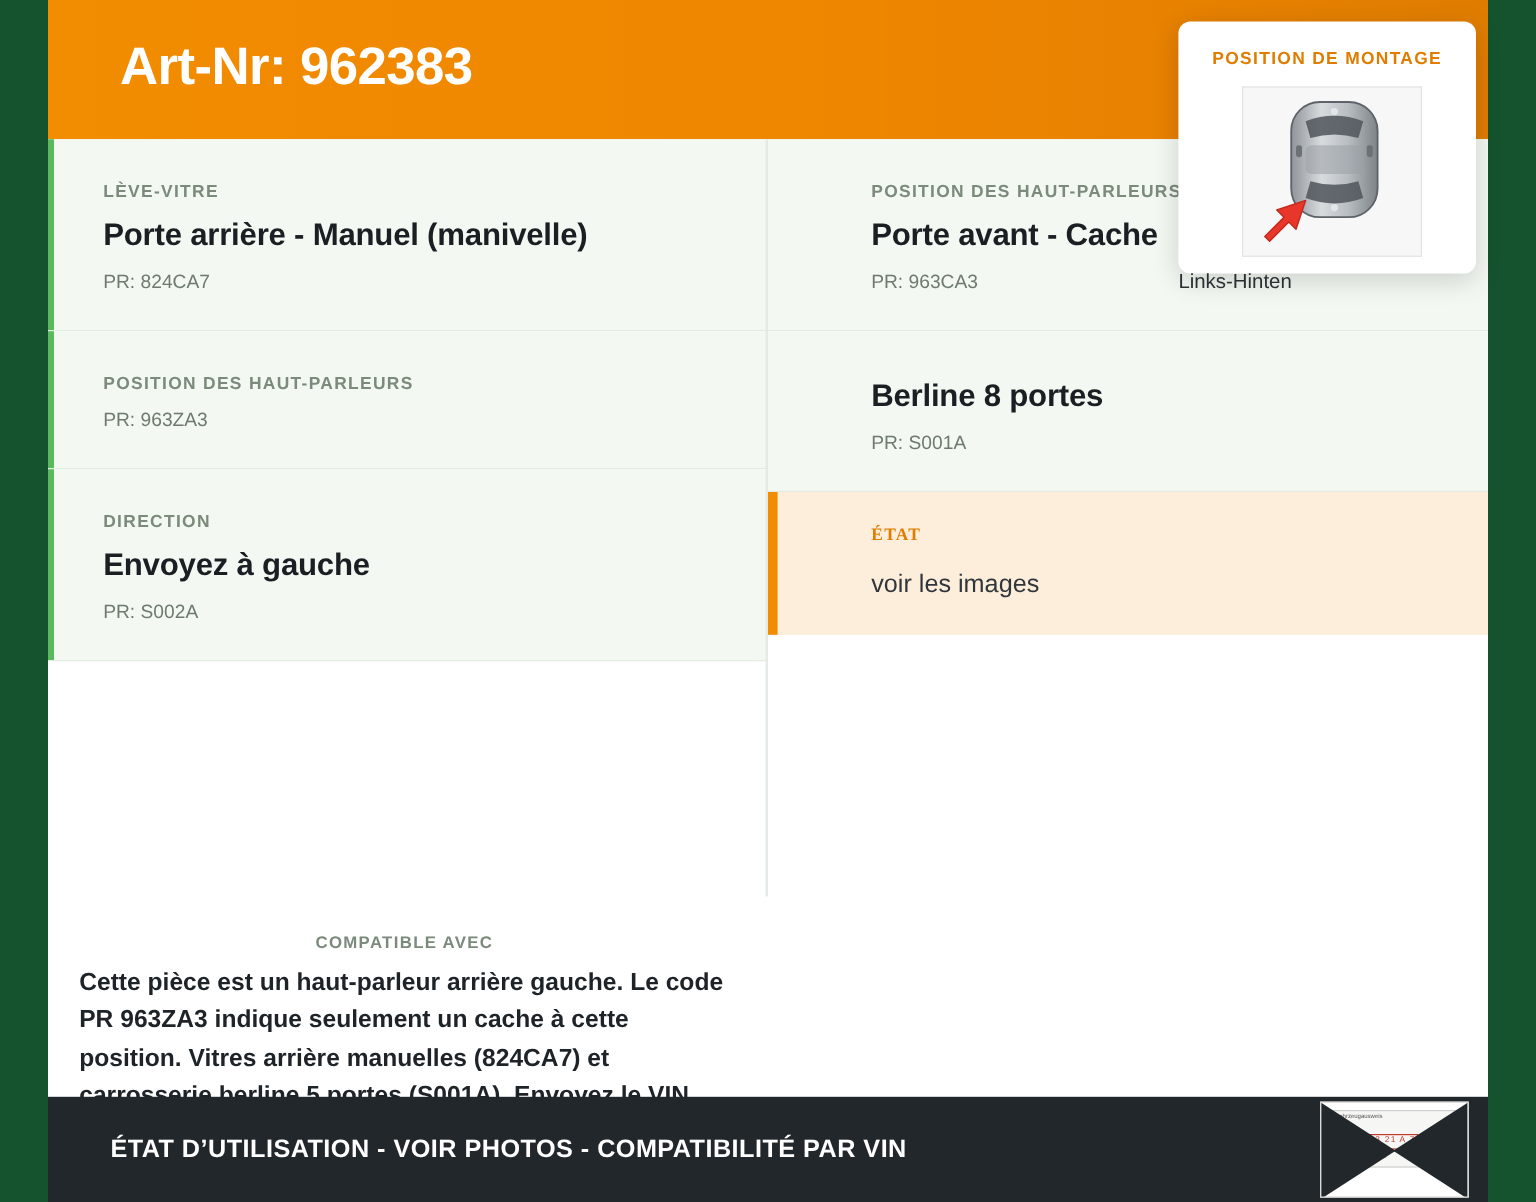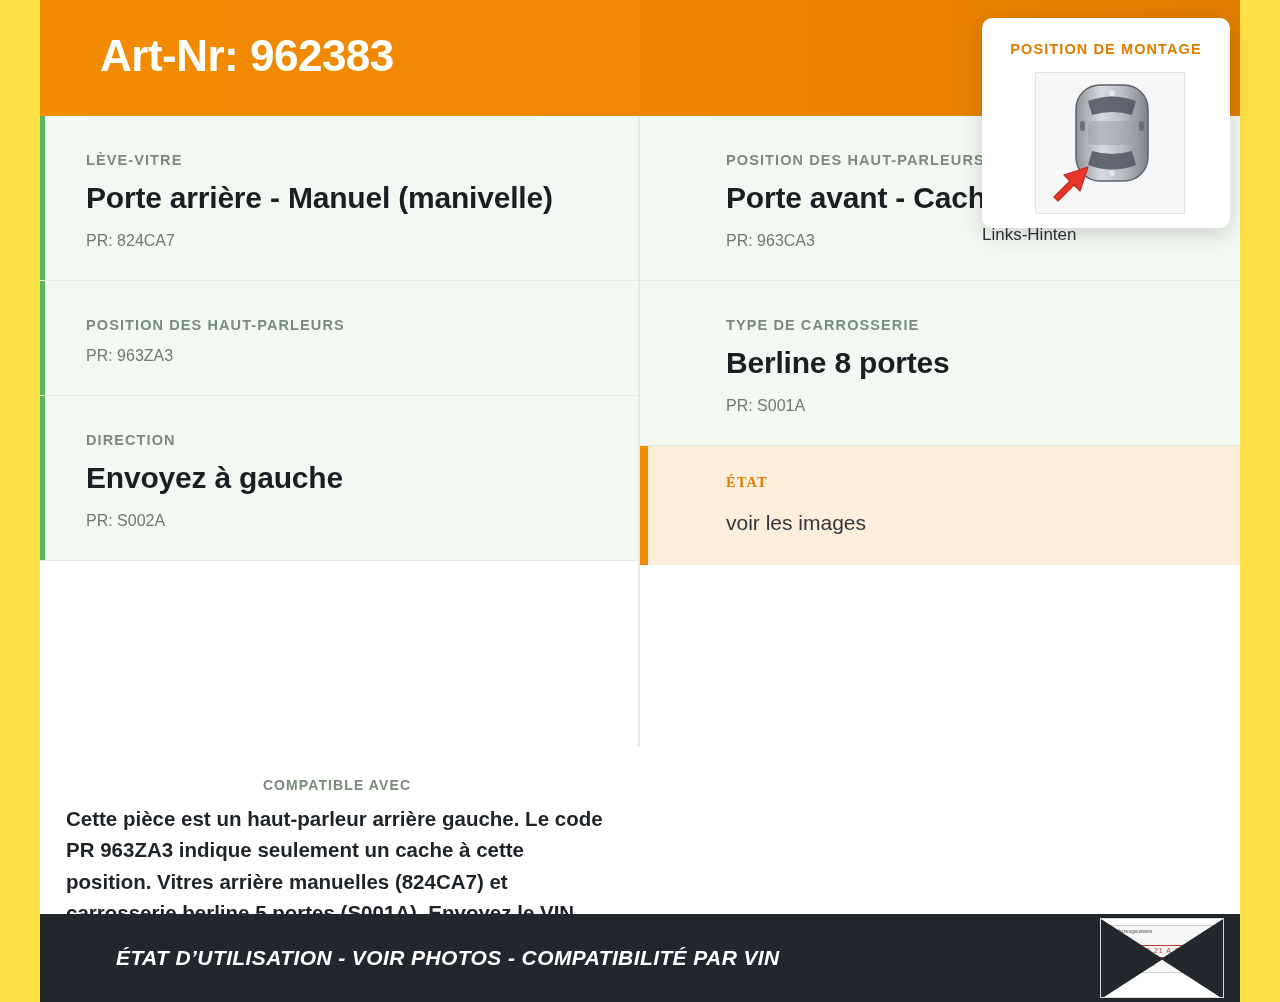--- a/index.html
+++ b/index.html
@@ -5,21 +5,21 @@
   * { box-sizing: border-box; margin: 0; padding: 0; }
   html, body {
     width: 1280px; height: 1002px;
     background: #e8eaec;
     font-family: "Liberation Sans", sans-serif;
     overflow: hidden;
   }
   #page {
     position: relative;
     width: 1280px; height: 1002px;
-    background: #fde047;
+    background: #14532d;
   }
   
   .card {
     position: absolute;
     left: 40px; top: 0px;
     width: 1200px; height: 1002px;
     background: #ffffff;
     overflow: hidden;
   }
   
@@ -72,21 +72,21 @@
   .spec-label {
     color: #7b8a7b;
     font-size: 14.5px;
     font-weight: bold;
     letter-spacing: 1.1px;
     text-transform: uppercase;
     margin-bottom: 10px;
   }
   .spec-value {
     color: #1b1f23;
-    font-size: 30px;
+    font-size: 26px;
     font-weight: bold;
     line-height: 1.34;
     letter-spacing: -0.2px;
   }
   .spec-pr {
     margin-top: 14px;
     color: #6f7a6f;
     font-size: 16px;
   }
   
@@ -145,26 +145,25 @@
   }
   
   .footer {
     position: absolute;
     left: 0px; top: 914px;
     width: 1200px; height: 88px;
     background: #22272b;
   }
   .footer-text {
     position: absolute;
-    left: 76px; top: 32px;
+    left: 52px; top: 32px;
     color: #ffffff;
     font-size: 21px;
     font-weight: bold;
     letter-spacing: 0.4px;
-    font-style: italic;
   }
   
   .vin-badge {
     position: absolute;
     right: 16px; top: 4px;
     width: 124px; height: 80px;
     background: #ffffff;
     border: 1px solid #d8d8d8;
     overflow: hidden;
   }
@@ -276,21 +275,20 @@
 
     <div class="col-right">
 
       <div class="spec">
         <div class="spec-label">POSITION DES HAUT-PARLEURS</div>
         <div class="spec-value">Porte avant - Cache</div>
         <div class="spec-pr">PR: 963CA3</div>
       </div>
 
       <div class="spec">
-        <div class="spec-label">TYPE DE CARROSSERIE</div>
         <div class="spec-value">Berline 8 portes</div>
         <div class="spec-pr">PR: S001A</div>
       </div>
 
       <div class="state-block">
         <div class="state-label">ÉTAT</div>
         <div class="state-value">voir les images</div>
       </div>
 
     </div>

